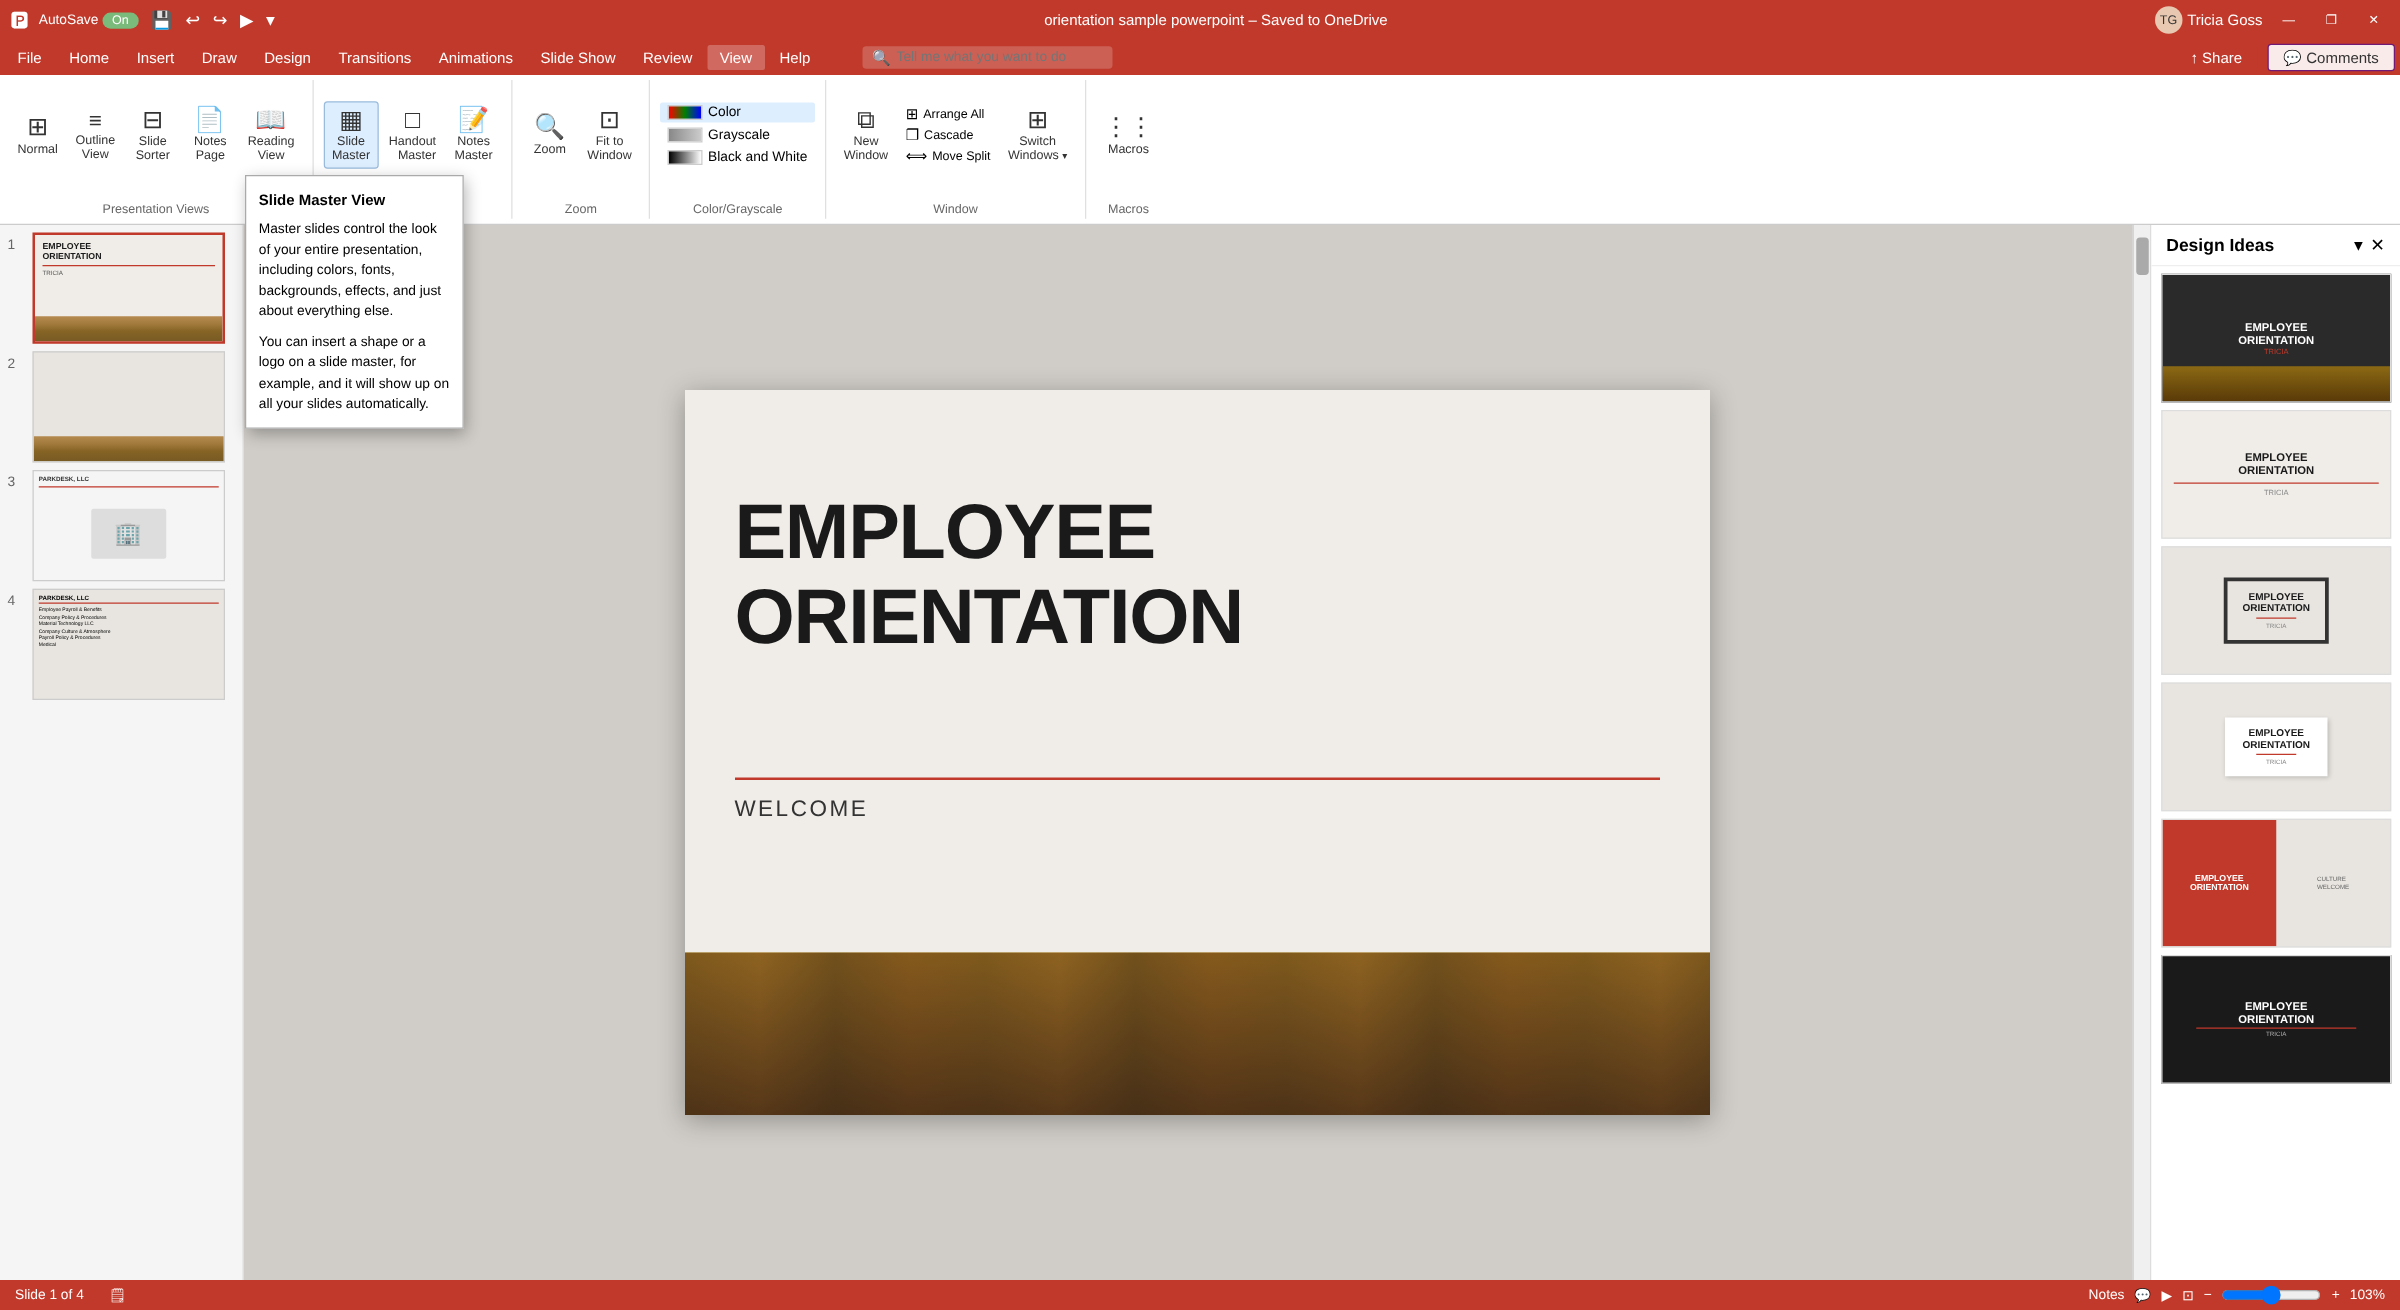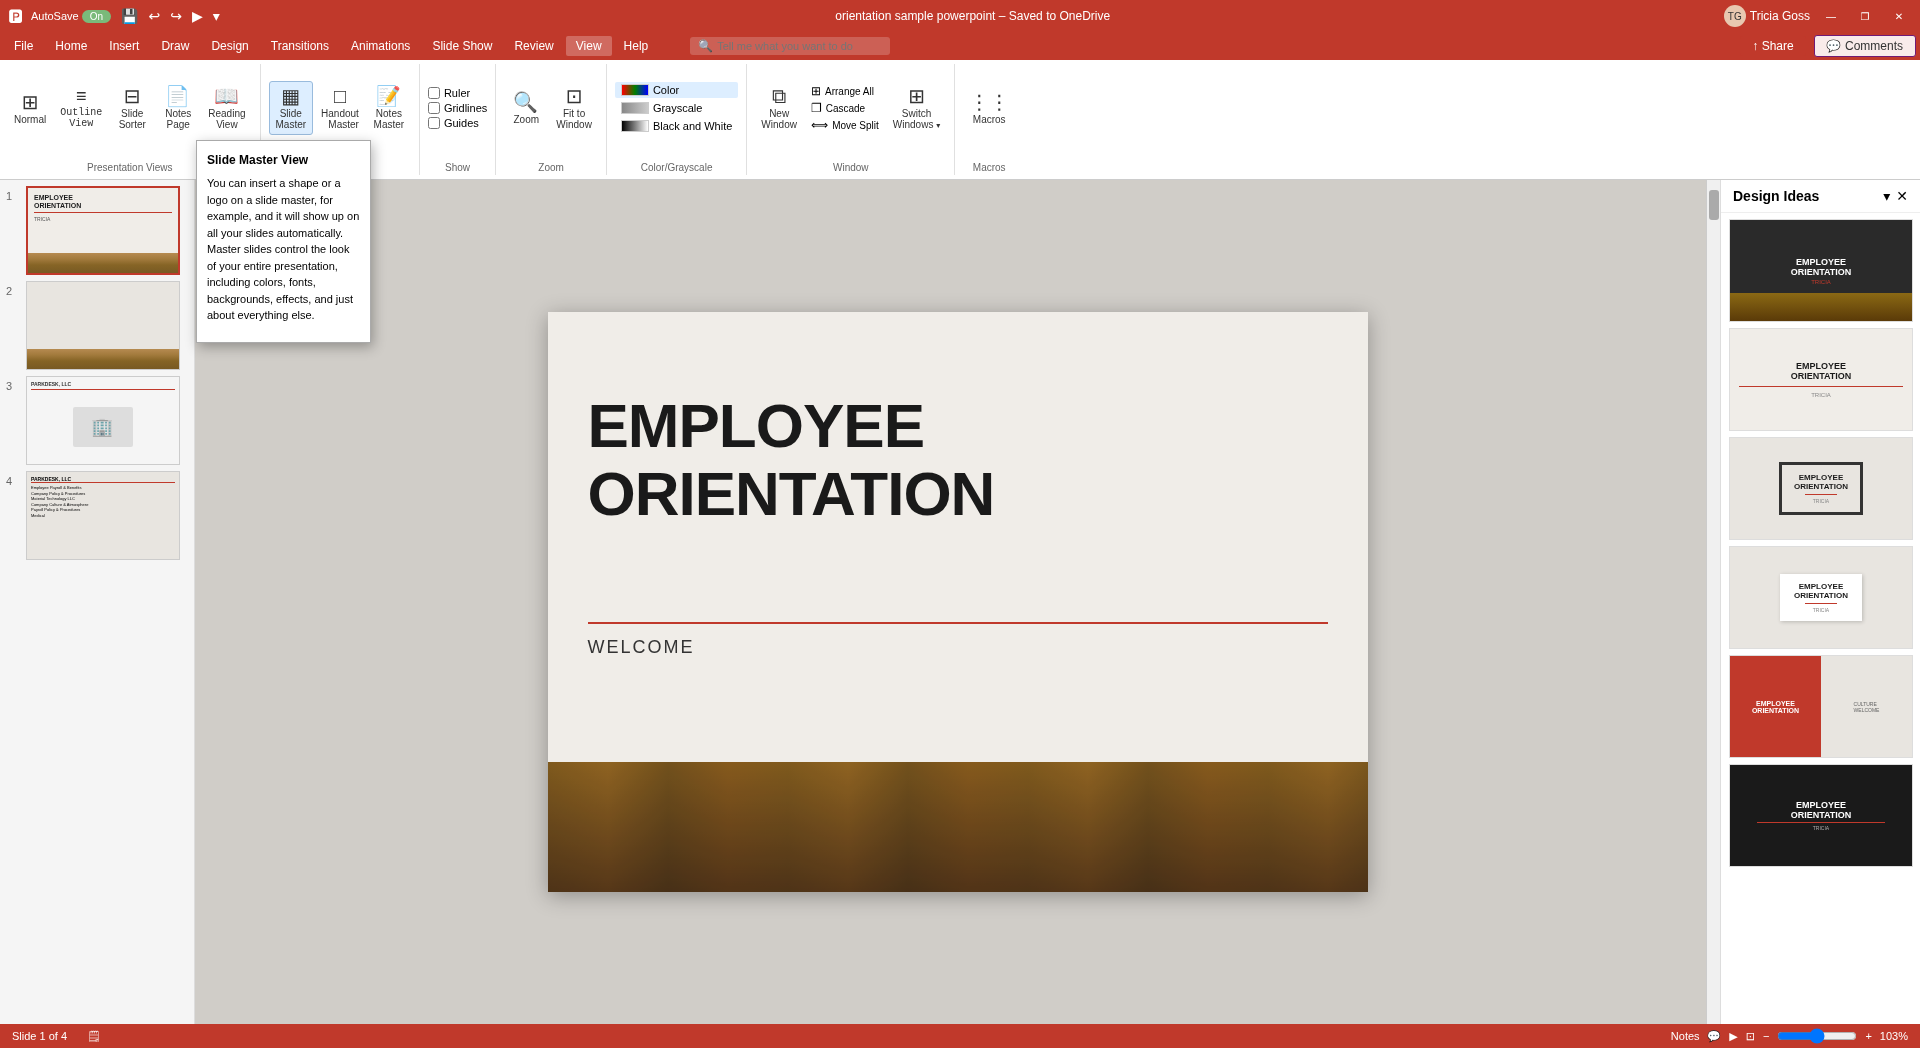--- a/index.html
+++ b/index.html
@@ -390,21 +390,21 @@
   <div id="ribbon-content">
 
     <div class="ribbon-group">
       <div class="ribbon-group-content">
         <button class="ribbon-btn">
           <span class="ribbon-btn-icon">⊞</span>
           <span style="font-size:10px;text-align:center;">Normal</span>
         </button>
         <button class="ribbon-btn">
           <span class="ribbon-btn-icon" style="font-size:18px;">≡</span>
-          <span style="font-size:10px;text-align:center;font-family:Liberation Mono, monospace;">Outline<br>View</span>
+          <span style="font-size:10px;text-align:center;">Outline<br>View</span>
         </button>
         <button class="ribbon-btn">
           <span class="ribbon-btn-icon">⊟</span>
           <span style="font-size:10px;text-align:center;">Slide<br>Sorter</span>
         </button>
         <button class="ribbon-btn">
           <span class="ribbon-btn-icon">📄</span>
           <span style="font-size:10px;text-align:center;">Notes<br>Page</span>
         </button>
         <button class="ribbon-btn">
@@ -426,39 +426,20 @@
           <span style="font-size:10px;text-align:right;">Handout<br>Master</span>
         </button>
         <button class="ribbon-btn">
           <span class="ribbon-btn-icon">📝</span>
           <span style="font-size:10px;text-align:center;">Notes<br>Master</span>
         </button>
       </div>
       <div class="ribbon-group-label">Master Views</div>
     </div>
 
-    <div class="ribbon-group">
-      <div class="ribbon-group-content">
-        <div class="checkbox-group">
-          <label class="checkbox-item">
-            <input type="checkbox" style="">
-            <span>Ruler</span>
-          </label>
-          <label class="checkbox-item">
-            <input type="checkbox" style="">
-            <span>Gridlines</span>
-          </label>
-          <label class="checkbox-item">
-            <input type="checkbox" style="">
-            <span>Guides</span>
-          </label>
-        </div>
-      </div>
-      <div class="ribbon-group-label">Show</div>
-    </div>
 
     <div class="ribbon-group">
       <div class="ribbon-group-content">
         <button class="ribbon-btn">
           <span class="ribbon-btn-icon">🔍</span>
           <span>Zoom</span>
         </button>
         <button class="ribbon-btn">
           <span class="ribbon-btn-icon">⊡</span>
           <span style="font-size:10px;text-align:center;">Fit to<br>Window</span>
@@ -571,22 +552,22 @@
           Company Culture &amp; Atmosphere<br>
           Payroll Policy &amp; Procedures<br>
           Medical<br>
         </div>
       </div>
     </div>
   </div>
 
   <div id="tooltip">
     <h4>Slide Master View</h4>
+    <p style="margin-bottom:8px;">Master slides control the look of your entire presentation, including colors, fonts, backgrounds, effects, and just about everything else.</p>
     <p>You can insert a shape or a logo on a slide master, for example, and it will show up on all your slides automatically.</p>
-    <p style="margin-bottom:8px;">Master slides control the look of your entire presentation, including colors, fonts, backgrounds, effects, and just about everything else.</p>
   </div>
 
   <div id="canvas-area">
 
     <div style="position:absolute;top:0;right:0;width:14px;height:100%;background:#f0f0f0;border-left:1px solid #ccc;z-index:5;">
       <div style="width:10px;height:30px;background:#aaa;margin:2px;border-radius:3px;margin-top:10px;"></div>
     </div>
 
     <div id="main-slide">
       <div class="slide-title-main">EMPLOYEE<br>ORIENTATION</div>

